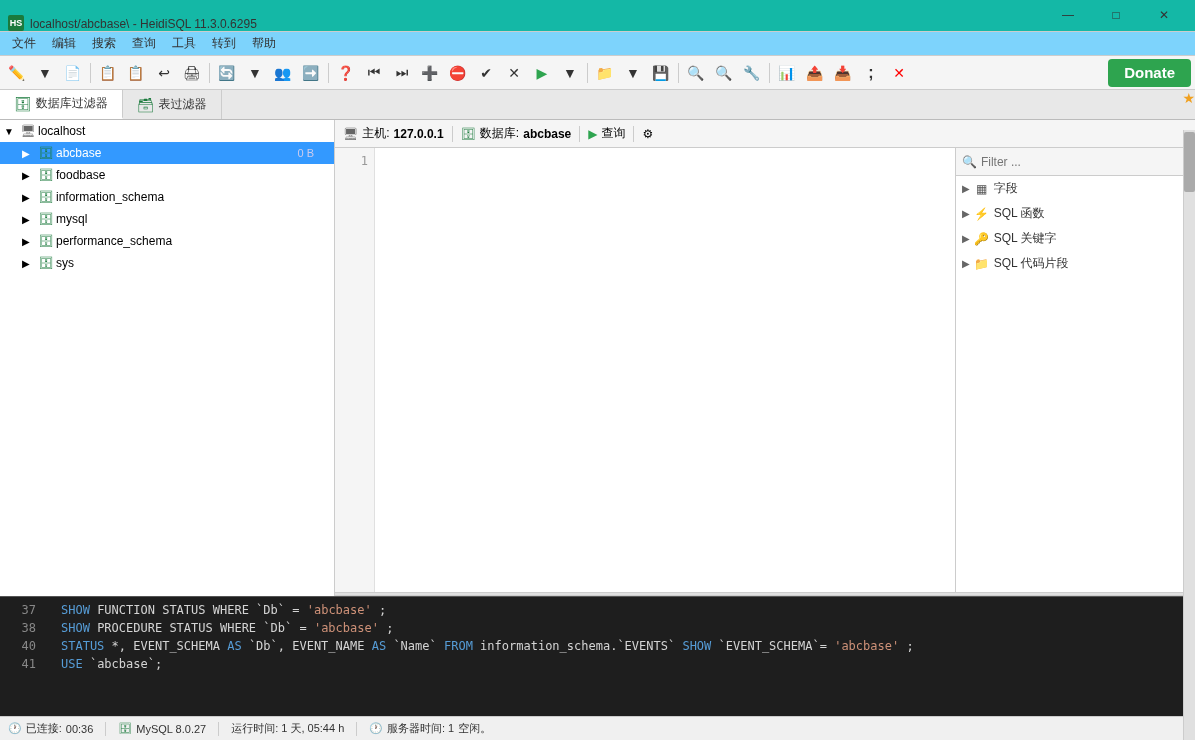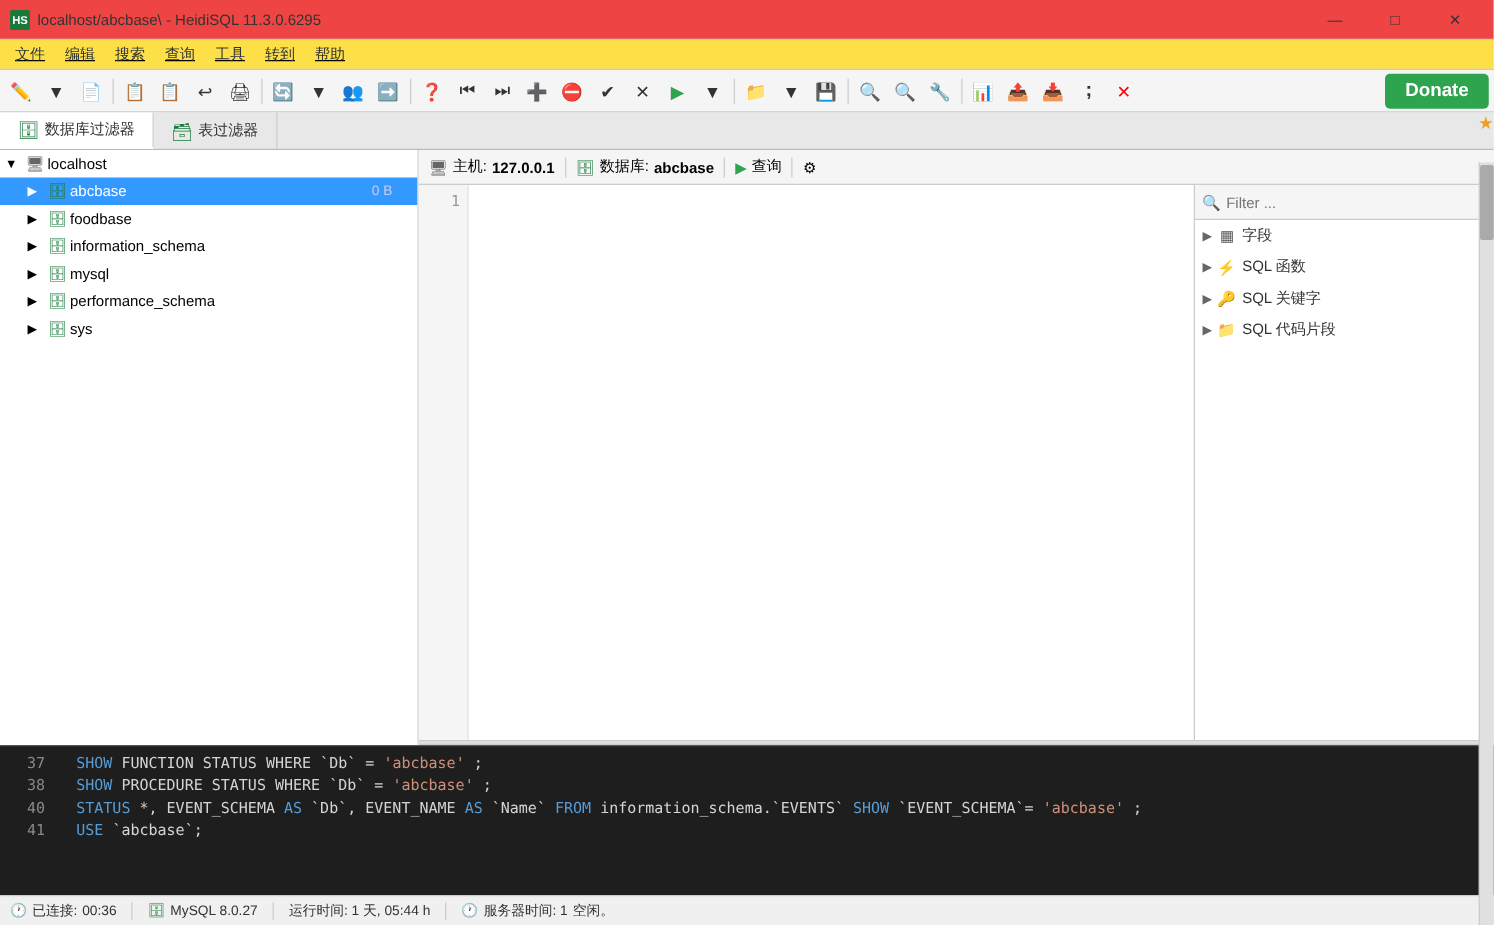--- a/index.html
+++ b/index.html
@@ -9,24 +9,24 @@
       background: #f0f0f0;
       width: 1195px;
       height: 740px;
       overflow: hidden;
       display: flex;
       flex-direction: column;
     }
 
     
     .title-bar {
-      background: #ef4444;
+      background: #14b8a6;
       height: 32px;
       display: flex;
-      align-items: center;
+      align-items: flex-end;
       padding: 0 8px;
       border-bottom: 1px solid #ccc;
       user-select: none;
     }
     .title-bar-icon {
       width: 16px;
       height: 16px;
       margin-right: 6px;
       background: #1a7a3c;
       border-radius: 2px;
@@ -50,27 +50,26 @@
       justify-content: center;
       cursor: pointer;
       font-size: 12px;
       color: #333;
       border: none;
       background: transparent;
     }
 
     
     .menu-bar {
-      background: #fde047;
+      background: #7dd3fc;
       height: 24px;
       display: flex;
       align-items: center;
       padding: 0 4px;
       border-bottom: 1px solid #ccc;
-      text-decoration: underline;
     }
     .menu-item {
       padding: 2px 8px;
       cursor: pointer;
       font-size: 12px;
       color: #333;
     }
 
     
     .toolbar {

